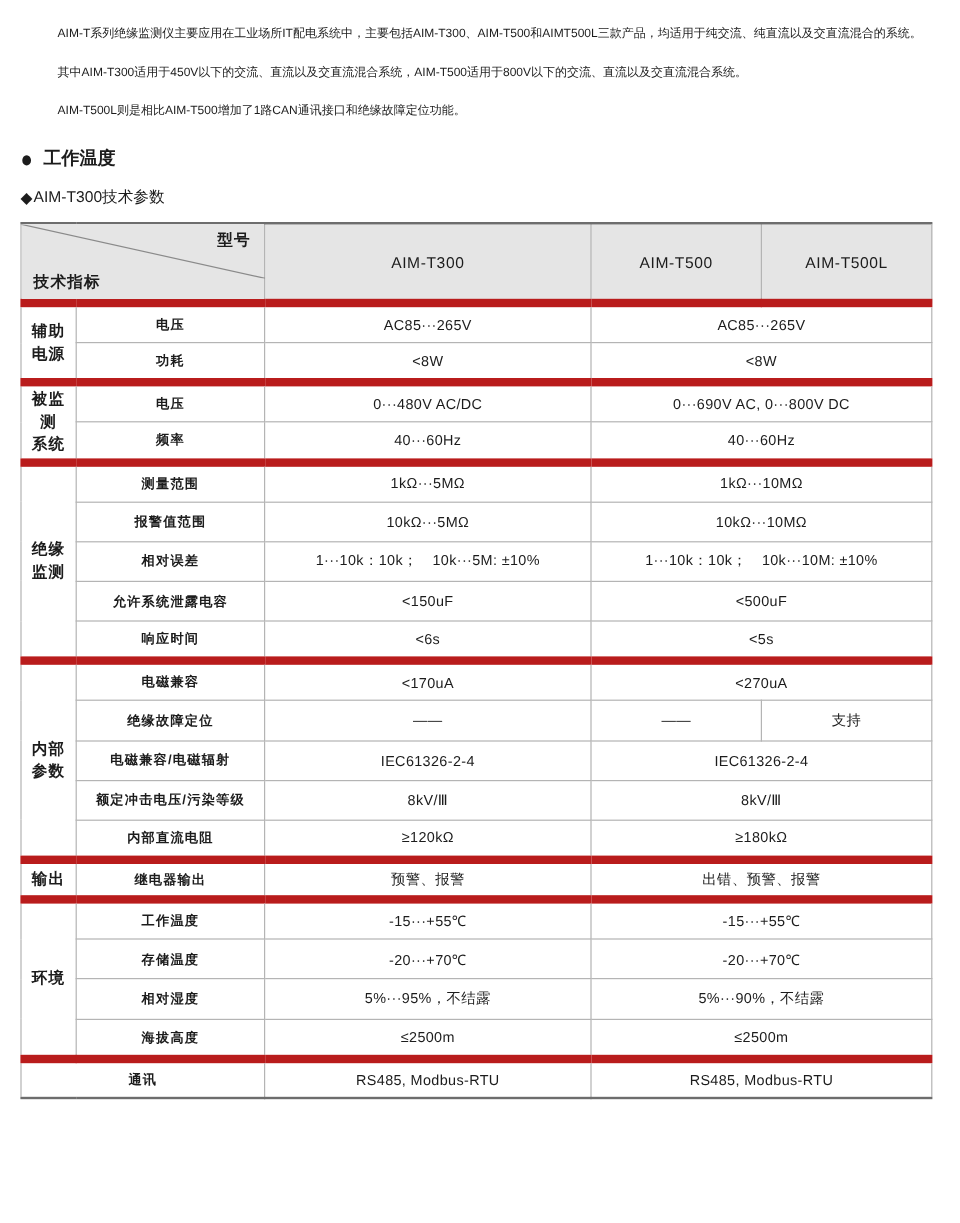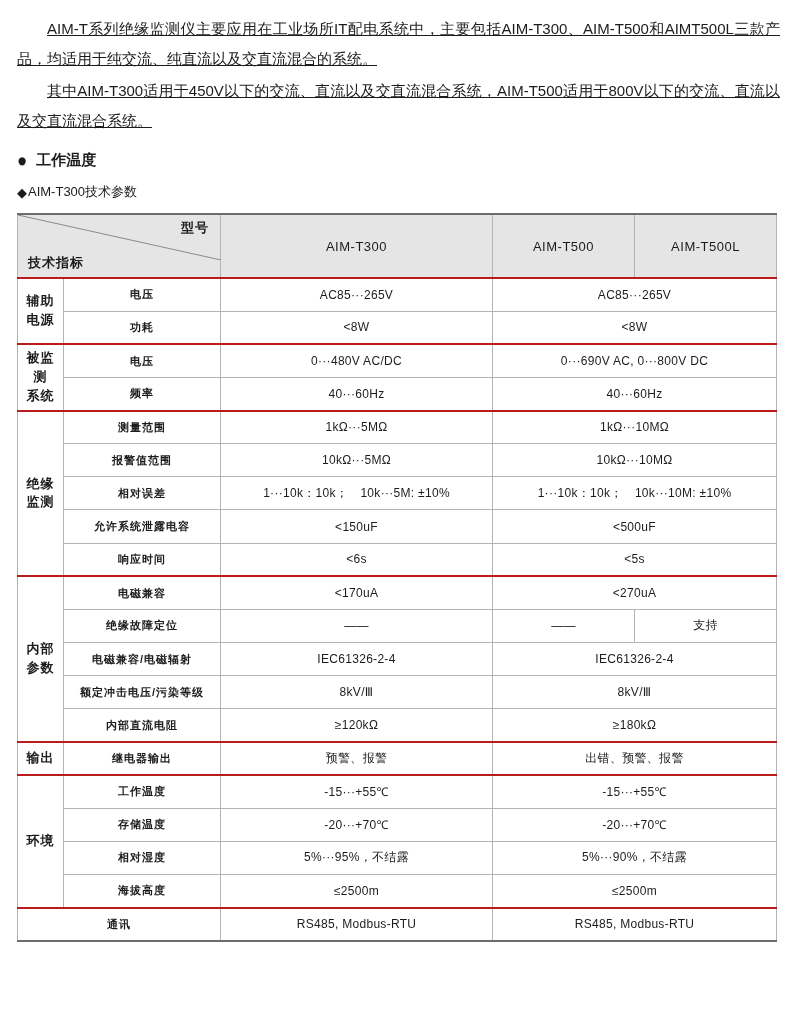--- a/index.html
+++ b/index.html
@@ -13,27 +13,26 @@
   }
   .page { padding: 14px 20px 0 17px; }
 
   .doc-title {
     font-size: 19px;
     font-weight: bold;
     margin: 0 0 9px 0;
     letter-spacing: 0.5px;
   }
   .body-para {
-    font-size: 15px;
+    font-size: 10px;
     line-height: 30px;
     text-align: justify;
     text-indent: 2em;
-    margin: 0 0 2px 0;
+    margin: 0 0 2px 11px;
     width: 763px;
-    text-decoration: underline;
   }
   .section-heading {
     margin-top: 15px;
     display: flex;
     align-items: center;
     gap: 9px;
     font-size: 15px;
     font-weight: bold;
   }
   .section-heading .bullet {
@@ -88,30 +87,31 @@
   }
   tbody tr { height: 33.15px; }
   td.group-cell {
     font-size: 13px; font-weight: bold;
     line-height: 1.45;
     letter-spacing: 1px;
   }
   td.param-cell { font-size: 11px; font-weight: bold; letter-spacing: 1px; margin-left: 31px; }
   td.value-cell { font-size: 12px; letter-spacing: 0.3px; }
   td.shade { background: var(--stripe-bg, #e9e9e9); }
-  tr.group-start > td { border-top: 2px solid #b91c1c; }
+  tr.group-start > td { border-top: 7px solid #b91c1c; }
 </style>
 </head>
 <body>
 
 <div class="page">
 
 
   <p class="body-para">AIM-T系列绝缘监测仪主要应用在工业场所IT配电系统中，主要包括AIM-T300、AIM-T500和AIMT500L三款产品，均适用于纯交流、纯直流以及交直流混合的系统。</p>
   <p class="body-para">其中AIM-T300适用于450V以下的交流、直流以及交直流混合系统，AIM-T500适用于800V以下的交流、直流以及交直流混合系统。</p>
+  <p class="body-para">AIM-T500L则是相比AIM-T500增加了1路CAN通讯接口和绝缘故障定位功能。</p>
 
   <div class="section-heading">
     <span class="bullet">●</span>
     <span>工作温度</span>
   </div>
 
   <div class="subsection">
     <span class="diamond">◆</span>
     <span>AIM-T300技术参数</span>
   </div>

